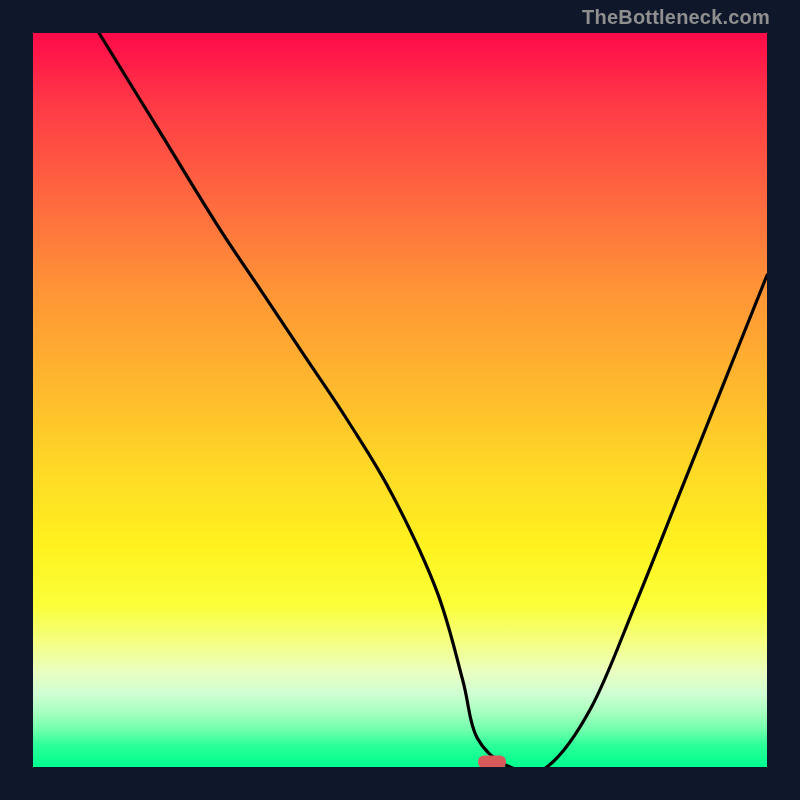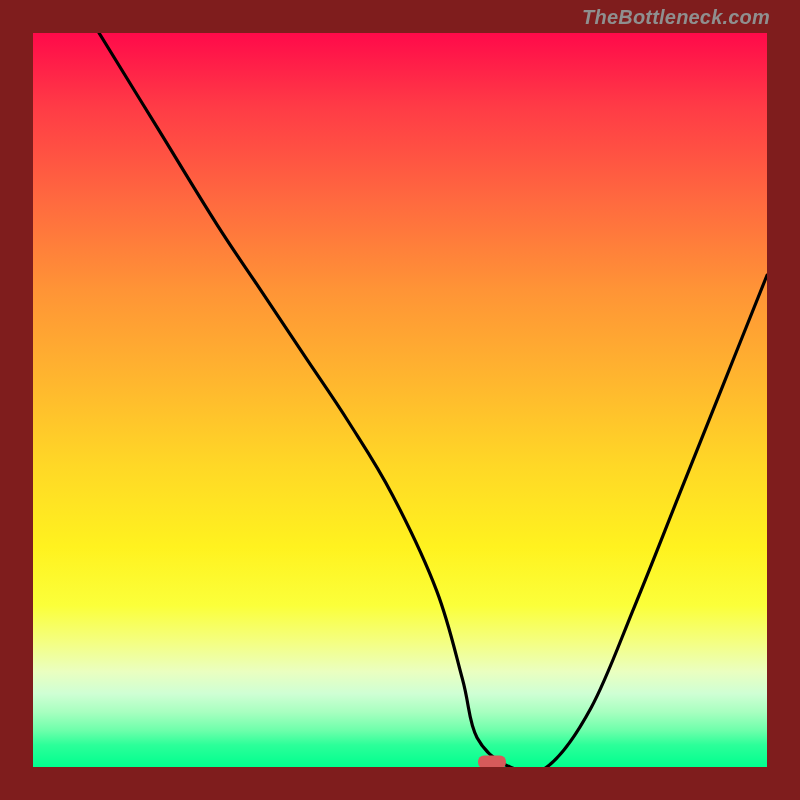--- a/index.html
+++ b/index.html
@@ -7,22 +7,21 @@
     padding: 0;
     width: 800px;
     height: 800px;
     background: #000;
     overflow: hidden;
   }
   .outer {
     position: relative;
     width: 800px;
     height: 800px;
-    background: #7f1d1d;
-    font-style: italic;
+    background: #0f172a;
   }
   .plot {
     position: absolute;
     left: 33px;
     top: 33px;
     width: 734px;
     height: 734px;
     overflow: hidden;
   }
   .gradient {

